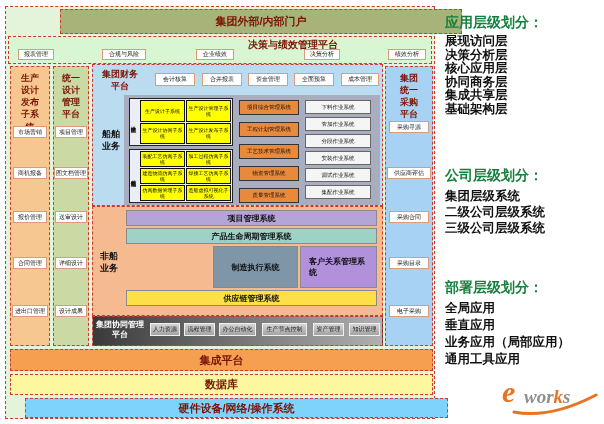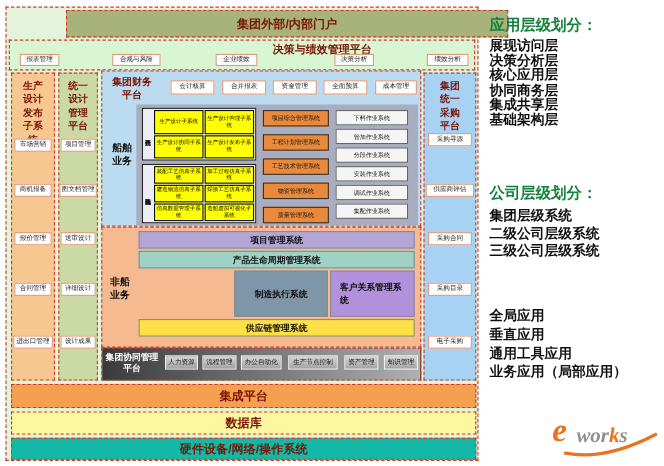--- a/index.html
+++ b/index.html
@@ -145,44 +145,45 @@
   <div class="sb" style="left:389px;top:211px;width:40px;height:12px;">采购合同</div>
   <div class="sb" style="left:389px;top:257px;width:40px;height:12px;">采购目录</div>
   <div class="sb" style="left:389px;top:305px;width:40px;height:12px;">电子采购</div>
 
   <div class="abs dash cbox maroon" style="left:10px;top:374px;width:423px;height:21px;background:#fdf7a0;font-size:11px;">
     <span>数据库</span>
   </div>
   <div class="abs dash cbox maroon" style="left:10px;top:349px;width:423px;height:22px;background:#f5a051;font-size:11px;">
     <span>集成平台</span>
   </div>
-  <div class="abs dash cbox maroon" style="left:10px;top:398px;width:423px;height:20px;background:#14b8a6;font-size:11px;">
+  <div class="abs dash cbox maroon" style="left:25px;top:398px;width:423px;height:20px;background:#7dd3fc;font-size:11px;">
     <span>硬件设备/网络/操作系统</span>
   </div>
 
   <div class="abs s1" style="left:445px;top:14px;width:156px;">
     <div class="legend-h">应用层级划分：</div>
     <div class="legend-i">展现访问层</div>
     <div class="legend-i">决策分析层</div>
     <div class="legend-i">核心应用层</div>
     <div class="legend-i">协同商务层</div>
     <div class="legend-i">集成共享层</div>
     <div class="legend-i">基础架构层</div>
   </div>
   <div class="abs s2" style="left:445px;top:167px;width:156px;">
     <div class="legend-h">公司层级划分：</div>
     <div class="legend-i">集团层级系统</div>
     <div class="legend-i">二级公司层级系统</div>
     <div class="legend-i">三级公司层级系统</div>
   </div>
   <div class="abs s3" style="left:445px;top:279px;width:156px;">
+    <div class="legend-h">部署层级划分：</div>
     <div class="legend-i">全局应用</div>
     <div class="legend-i">垂直应用</div>
+    <div class="legend-i">业务应用（局部应用）</div>
     <div class="legend-i">通用工具应用</div>
-    <div class="legend-i">业务应用（局部应用）</div>
   </div>
 
   <div class="abs" style="left:500px;top:383px;width:100px;height:36px;">
     <svg width="100" height="36" viewBox="0 0 100 36" style="position:absolute;left:0;top:0;">
       <path d="M14 29 Q 50 36 96 12" fill="none" stroke="#e87320" stroke-width="3" stroke-linecap="round"></path>
     </svg>
     <span style="position:absolute;left:2px;top:-8px;font-family:'Liberation Serif',serif;font-style:italic;font-weight:bold;font-size:30px;color:#e87320;">e</span>
     <span style="position:absolute;left:24px;top:3px;font-family:'Liberation Serif',serif;font-style:italic;font-weight:bold;font-size:19px;">
       <span style="color:#8f8f8f;">wor</span><span style="color:#e87320;">k</span><span style="color:#8f8f8f;">s</span>
     </span>

